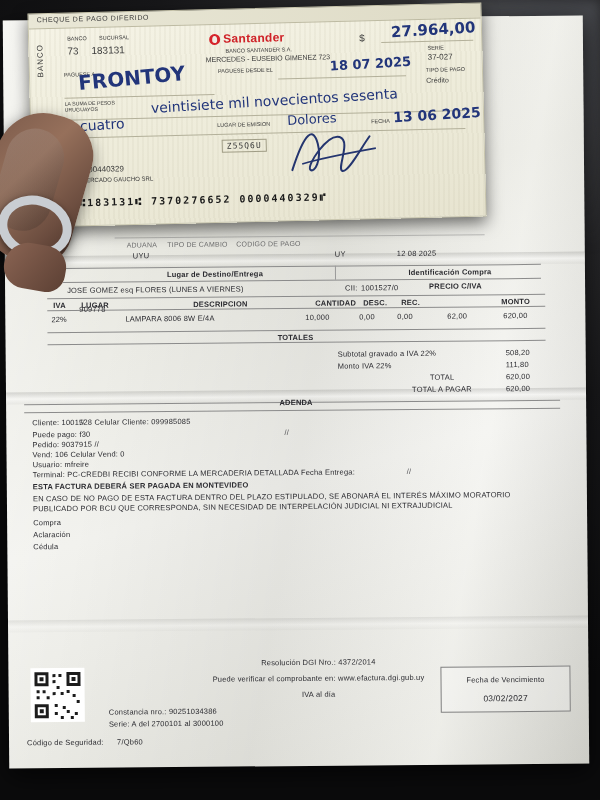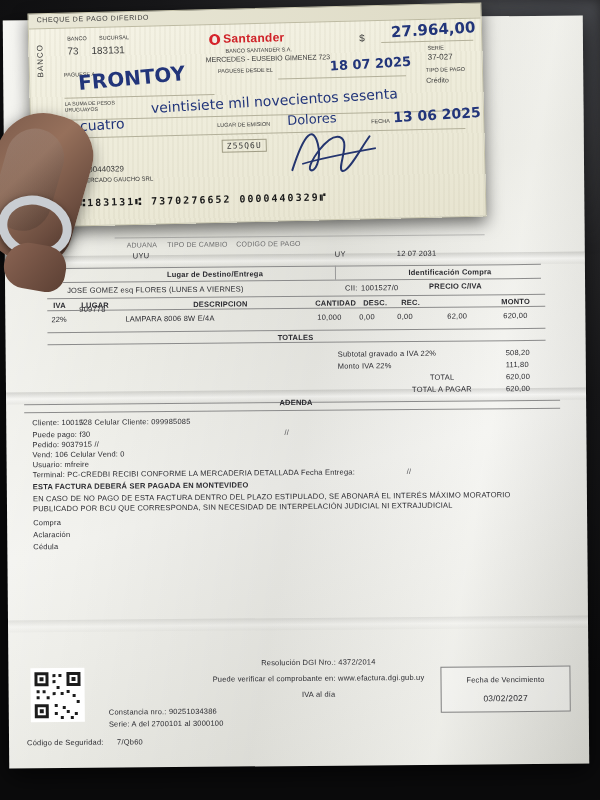--- a/index.html
+++ b/index.html
@@ -147,21 +147,21 @@
 <div class="invoice">
 
   <div class="fold" style="top:236px"></div>
   <div class="fold" style="top:372px"></div>
   <div class="fold" style="top:600px;opacity:.6"></div>
 
   <div class="rule" style="left:110px;top:218px;width:370px;opacity:.5"></div>
   <div class="lbl" style="left:122px;top:222px;font-size:7px;opacity:.65">ADUANA &nbsp;&nbsp;&nbsp; TIPO DE CAMBIO &nbsp;&nbsp; CODIGO DE PAGO</div>
   <div class="lbl" style="left:128px;top:232px">UYU</div>
   <div class="lbl" style="left:330px;top:232px">UY</div>
-  <div class="lbl" style="left:392px;top:232px">12 07 2031</div>
+  <div class="lbl" style="left:392px;top:232px">12 08 2025</div>
   <div class="lbl" style="left:424px;top:182px;font-size:7px;opacity:.7">(A VIERNES)</div>
 
   <div class="rule" style="left:58px;top:248px;width:478px"></div>
   <div class="rule" style="left:58px;top:262px;width:478px"></div>
   <div class="vrule" style="left:330px;top:248px;height:14px"></div>
   <div class="lbl center b" style="left:130px;top:251px;width:160px">Lugar de Destino/Entrega</div>
   <div class="lbl center b" style="left:370px;top:251px;width:150px">Identificación Compra</div>
   <div class="lbl" style="left:62px;top:266px">JOSE GOMEZ esq FLORES (LUNES A VIERNES)</div>
   <div class="lbl" style="left:340px;top:266px">CII:</div>
   <div class="lbl" style="left:356px;top:266px">1001527/0</div>
@@ -173,21 +173,21 @@
   <div class="lbl b" style="left:310px;top:281px">CANTIDAD</div>
   <div class="lbl b" style="left:358px;top:281px">DESC.</div>
   <div class="lbl b" style="left:396px;top:281px">REC.</div>
   <div class="lbl b" style="left:424px;top:265px">PRECIO C/IVA</div>
   <div class="lbl b" style="left:496px;top:281px">MONTO</div>
   <div class="rule" style="left:42px;top:290px;width:498px"></div>
 
   <div class="lbl" style="left:46px;top:295px">22%</div>
   <div class="lbl" style="left:74px;top:285px">909778</div>
   <div class="lbl" style="left:120px;top:295px">LAMPARA 8006 8W E/4A</div>
-  <div class="lbl" style="left:312px;top:295px">10,000</div>
+  <div class="lbl" style="left:300px;top:295px">10,000</div>
   <div class="lbl" style="left:354px;top:295px">0,00</div>
   <div class="lbl" style="left:392px;top:295px">0,00</div>
   <div class="lbl" style="left:442px;top:295px">62,00</div>
   <div class="lbl" style="left:498px;top:295px">620,00</div>
 
   <div class="rule" style="left:42px;top:312px;width:498px"></div>
   <div class="lbl b center" style="left:200px;top:315px;width:180px">TOTALES</div>
   <div class="rule" style="left:42px;top:324px;width:498px"></div>
 
   <div class="lbl" style="left:332px;top:332px">Subtotal gravado a IVA 22%</div>

